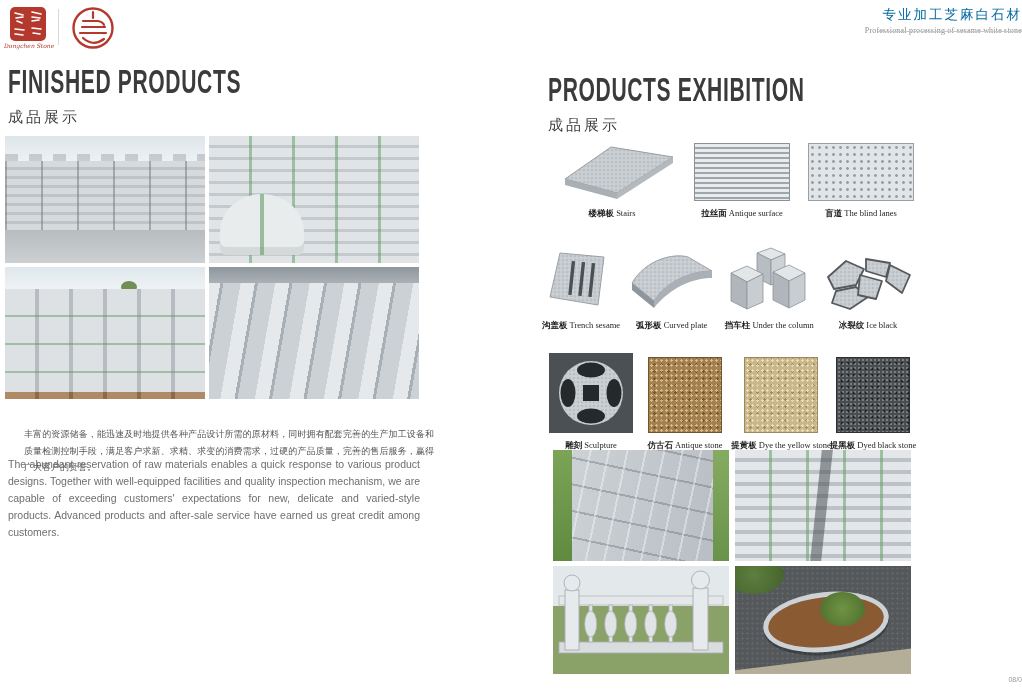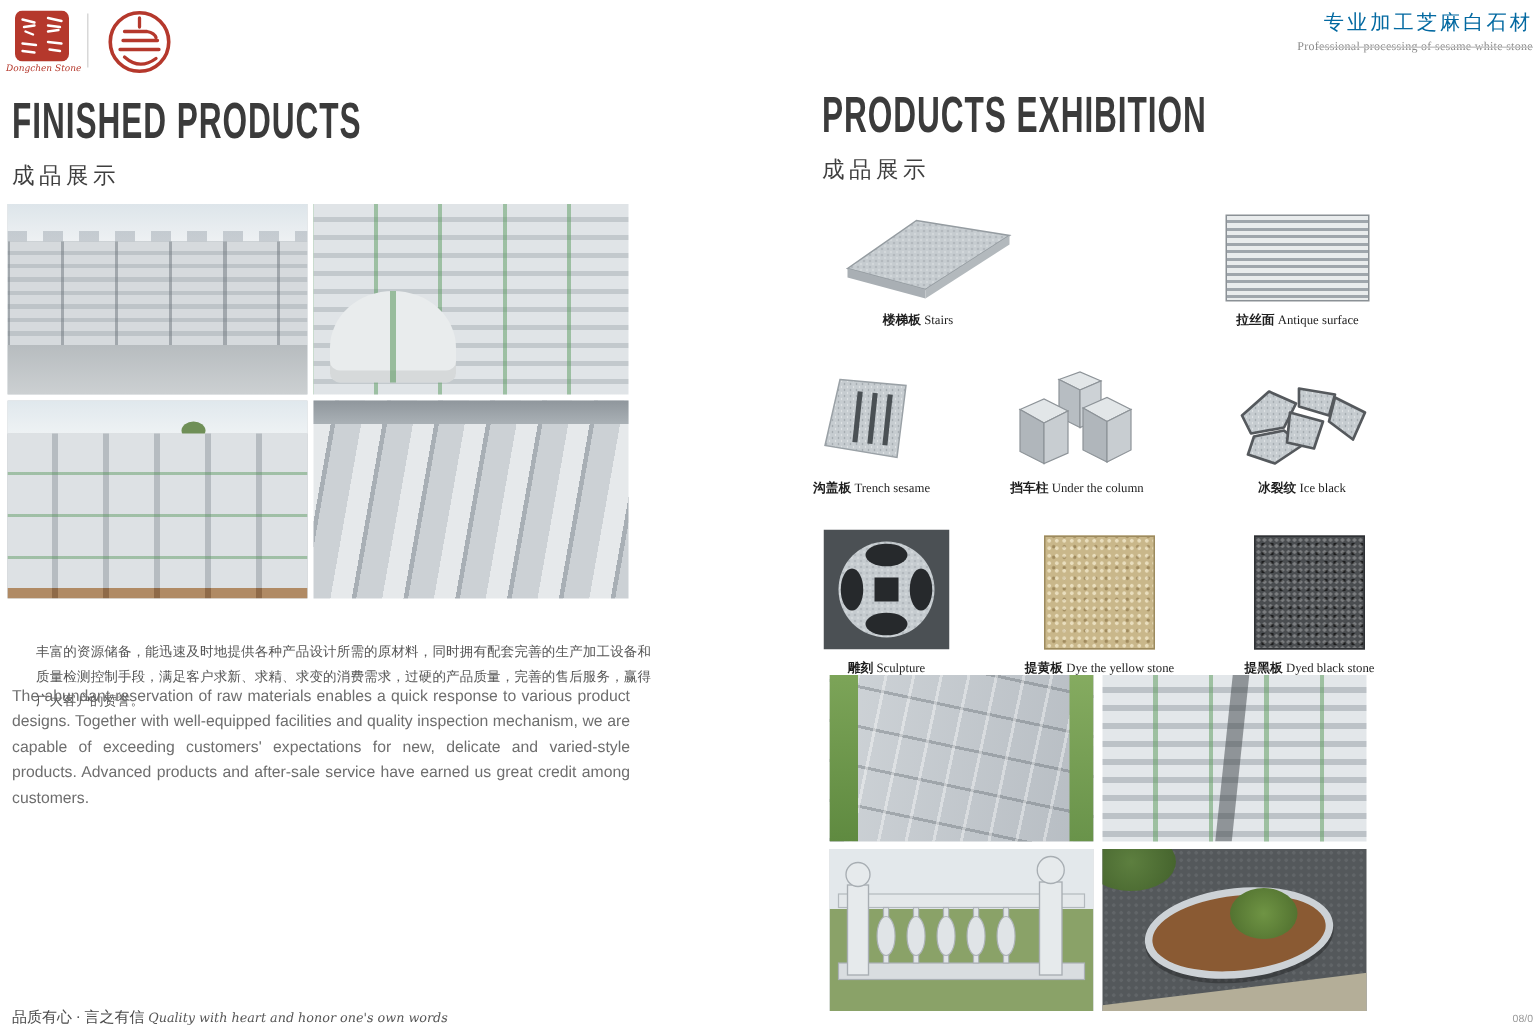--- a/index.html
+++ b/index.html
@@ -16,21 +16,21 @@
   .tag-cn{font-family:"Liberation Serif",serif;font-size:13.5px;color:#0369a1;letter-spacing:2px;}
   .tag-en{font-family:"Liberation Serif",serif;font-size:8px;color:#8a8a8a;margin-top:2px;letter-spacing:.2px;}
   .hdr-rule{position:absolute;right:0;left:878px;top:31px;height:1px;background:#c9c9c9;}
 
   
   .sec-title-en{font-weight:700;font-size:34px;color:#3b3b3b;letter-spacing:1px;
         transform:scaleX(.62);transform-origin:0 50%;white-space:nowrap;line-height:1;}
   .sec-title-cn{font-family:"Liberation Serif",serif;font-size:15px;color:#3f3f3f;
         letter-spacing:3px;margin-top:10px;}
   .lp-title{position:absolute;left:8px;top:64px;}
-  .rp-title{position:absolute;left:548px;top:60px;}
+  .rp-title{position:absolute;left:548px;top:72px;}
 
   
   .ph{position:relative;overflow:hidden;background:#c9cfd3;}
 
   
   .lp-photos{position:absolute;left:5px;top:136px;width:414px;height:263px;
         display:grid;grid-template-columns:200px 210px;grid-template-rows:127px 132px;gap:4px;}
 
   .sky{position:absolute;left:0;right:0;top:0;height:20%;
         background:linear-gradient(180deg,#dde5ea 0%,#eef1f3 100%);}
@@ -220,35 +220,57 @@
       </div>
       <div class="pitem" style="width:104px">
         <div class="pimg">
           <div class="tex tex-lines"></div>
         </div>
         <div class="plabel">
           <span class="lcn">拉丝面</span>
           <span class="len">Antique surface</span>
         </div>
       </div>
+      <div class="pitem" style="width:112px">
+        <div class="pimg">
+          <div class="tex tex-dots"></div>
+        </div>
+        <div class="plabel">
+          <span class="lcn">盲道</span>
+          <span class="len">The blind lanes</span>
+        </div>
+      </div>
     </div>
 
     <div class="prow prow2">
       <div class="pitem" style="width:72px">
         <div class="pimg">
           <svg viewBox="0 0 70 66" width="70" height="66">
             <polygon points="14,6 58,10 52,58 4,50" fill="url(#spk)" stroke="#9aa1a6" stroke-width="1"></polygon>
             <rect x="24" y="14" width="3.4" height="34" fill="#4a5054" transform="rotate(6 26 31)"></rect>
             <rect x="34" y="15" width="3.4" height="34" fill="#4a5054" transform="rotate(6 36 32)"></rect>
             <rect x="44" y="16" width="3.4" height="34" fill="#4a5054" transform="rotate(6 46 33)"></rect>
           </svg>
         </div>
         <div class="plabel">
           <span class="lcn">沟盖板</span>
           <span class="len">Trench sesame</span>
+        </div>
+      </div>
+      <div class="pitem" style="width:96px">
+        <div class="pimg">
+          <svg viewBox="0 0 92 66" width="92" height="66">
+            <path d="M6,36 C20,12 48,6 62,10 L86,24 C66,24 40,34 28,54 Z" fill="url(#spk)" stroke="#9aa1a6" stroke-width="1"></path>
+            <path d="M6,36 L28,54 L28,61 L6,43 Z" fill="#8f969b"></path>
+            <path d="M28,54 C40,34 66,24 86,24 L86,31 C66,31 44,41 28,61 Z" fill="#aab0b5"></path>
+          </svg>
+        </div>
+        <div class="plabel">
+          <span class="lcn">弧形板</span>
+          <span class="len">Curved plate</span>
         </div>
       </div>
       <div class="pitem" style="width:86px">
         <div class="pimg">
           <svg viewBox="0 0 84 66" width="84" height="66">
             <g stroke="#8d9398" stroke-width=".8">
               <polygon points="30,6 44,1 58,7 44,13" fill="#e2e6e8"></polygon>
               <polygon points="30,6 44,13 44,38 30,31" fill="#b7bdc2"></polygon>
               <polygon points="44,13 58,7 58,32 44,38" fill="#cdd2d6"></polygon>
               <polygon points="4,26 20,19 36,27 20,35" fill="#e2e6e8"></polygon>
@@ -293,20 +315,29 @@
             <ellipse cx="42" cy="17" rx="14" ry="7.5" fill="#26292c"></ellipse>
             <ellipse cx="42" cy="63" rx="14" ry="7.5" fill="#26292c"></ellipse>
             <ellipse cx="19" cy="40" rx="7.5" ry="14" fill="#26292c"></ellipse>
             <ellipse cx="65" cy="40" rx="7.5" ry="14" fill="#26292c"></ellipse>
             <rect x="34" y="32" width="16" height="16" fill="#26292c"></rect>
           </svg>
         </div>
         <div class="plabel">
           <span class="lcn">雕刻</span>
           <span class="len">Sculpture</span>
+        </div>
+      </div>
+      <div class="pitem" style="width:96px">
+        <div class="pimg">
+          <div class="tex tex-sq tex-antique"></div>
+        </div>
+        <div class="plabel">
+          <span class="lcn">仿古石</span>
+          <span class="len">Antique stone</span>
         </div>
       </div>
       <div class="pitem" style="width:96px">
         <div class="pimg">
           <div class="tex tex-sq tex-yellow"></div>
         </div>
         <div class="plabel">
           <span class="lcn">提黄板</span>
           <span class="len">Dye the yellow stone</span>
         </div>
@@ -353,19 +384,15 @@
       </svg>
     </div>
     <div class="ph ph-curb">
       <div class="curb-bush"></div>
       <div class="curb-island"></div>
       <div class="curb-shrub"></div>
       <div class="curb-apron"></div>
     </div>
   </div>
 
-  <div class="foot">
-    <span>品质有心 · 言之有信</span>
-    <span class="foot-en">Quality with heart and honor one's own words</span>
-  </div>
   <div class="pageno">08/0</div>
 
 </div>
 
 </body></html>

